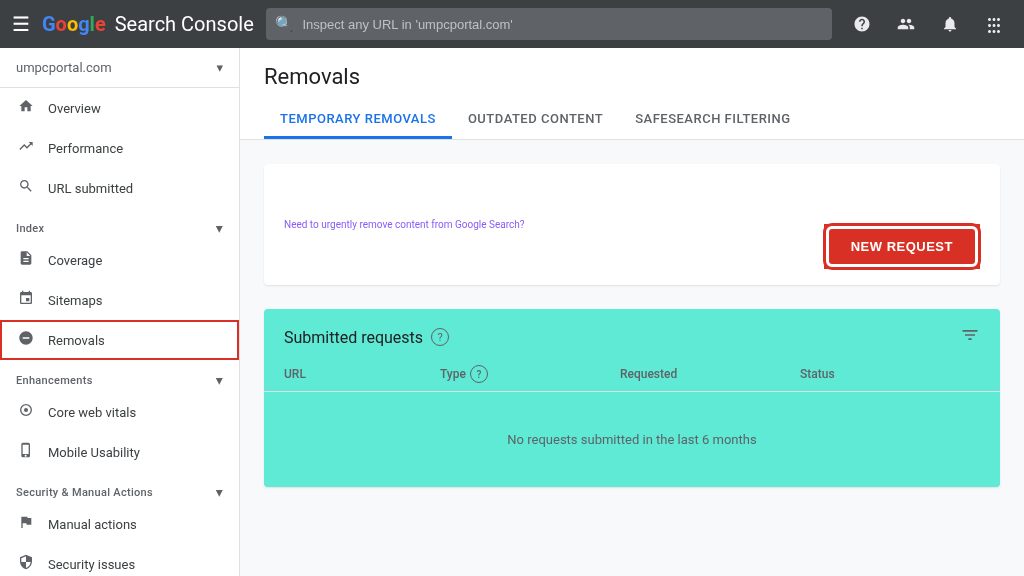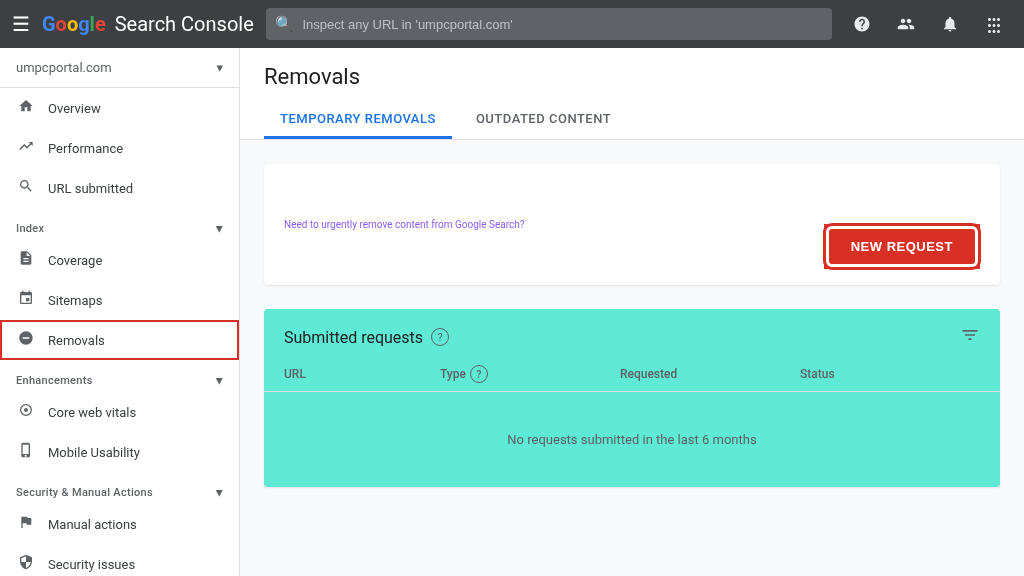--- a/index.html
+++ b/index.html
@@ -125,21 +125,21 @@
       border-bottom: 1px solid #e0e0e0;
     }
     .page-title {
       font-size: 22px;
       font-weight: 400;
       color: #202124;
       padding-bottom: 12px;
     }
     .tabs {
       display: flex;
-      gap: 8px;
+      gap: 0;
     }
     .tab {
       padding: 10px 16px;
       font-size: 13px;
       font-weight: 500;
       color: #5f6368;
       cursor: pointer;
       border-bottom: 3px solid transparent;
       letter-spacing: 0.5px;
       text-transform: uppercase;
@@ -382,20 +382,21 @@
     </div>
 
   </aside>
 
   <main class="main-content">
     <div class="page-header">
       <h1 class="page-title">Removals</h1>
       <div class="tabs">
         <div class="tab active">TEMPORARY REMOVALS</div>
         <div class="tab">OUTDATED CONTENT</div>
+        <div class="tab">SAFESEARCH FILTERING</div>
       </div>
     </div>
 
     <div class="content-area">
 
       <div class="request-banner">
         <span class="request-banner-text">Need to urgently remove content from Google Search?</span>
         <div style="border: 2px solid #d93025; padding: 3px; margin-top: 44px;">
           <button class="new-request-btn">NEW REQUEST</button>
         </div>

